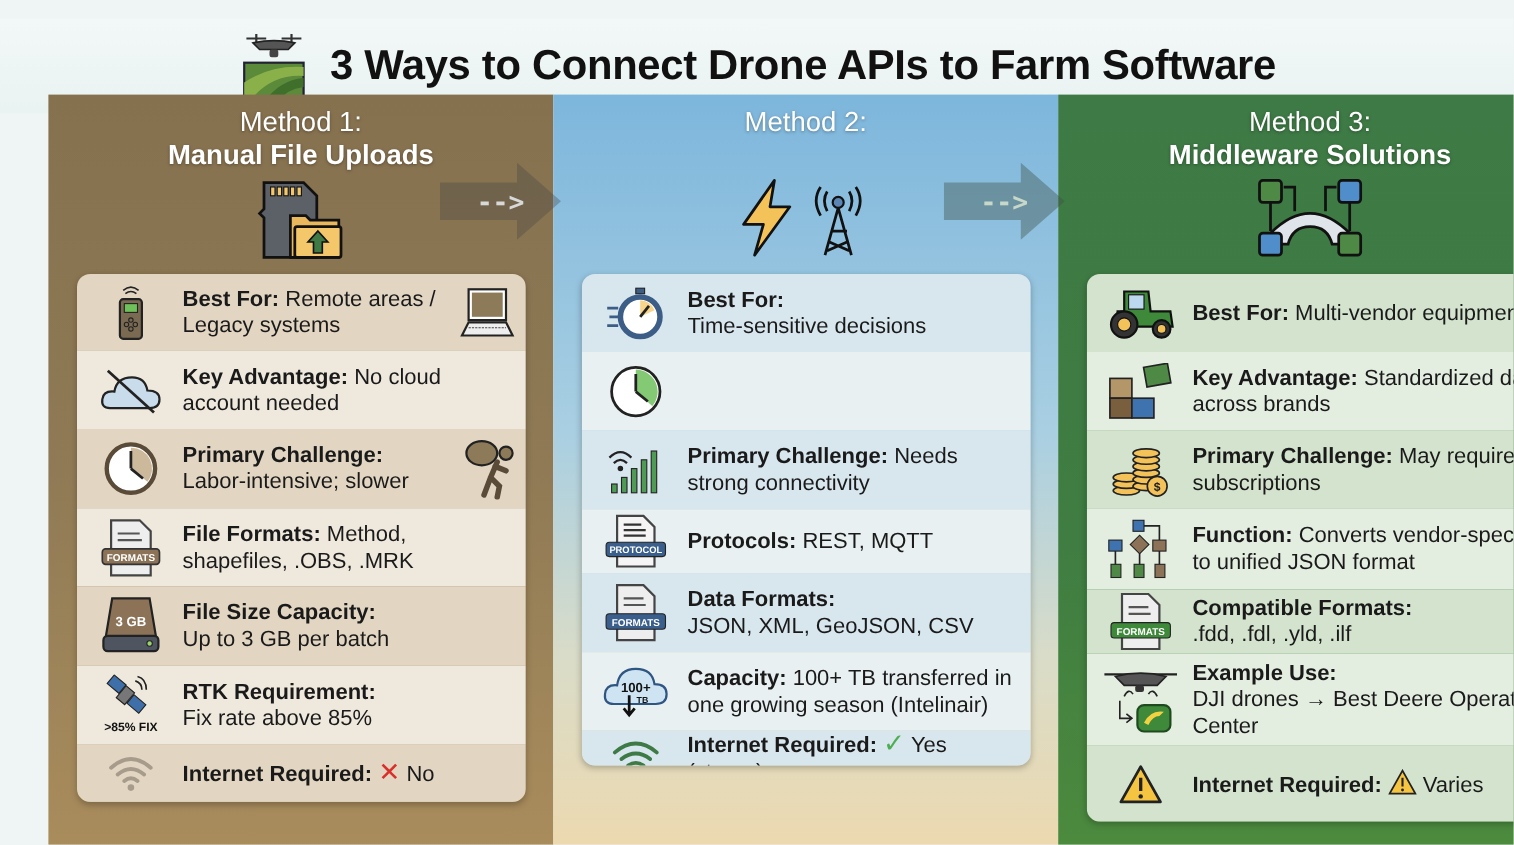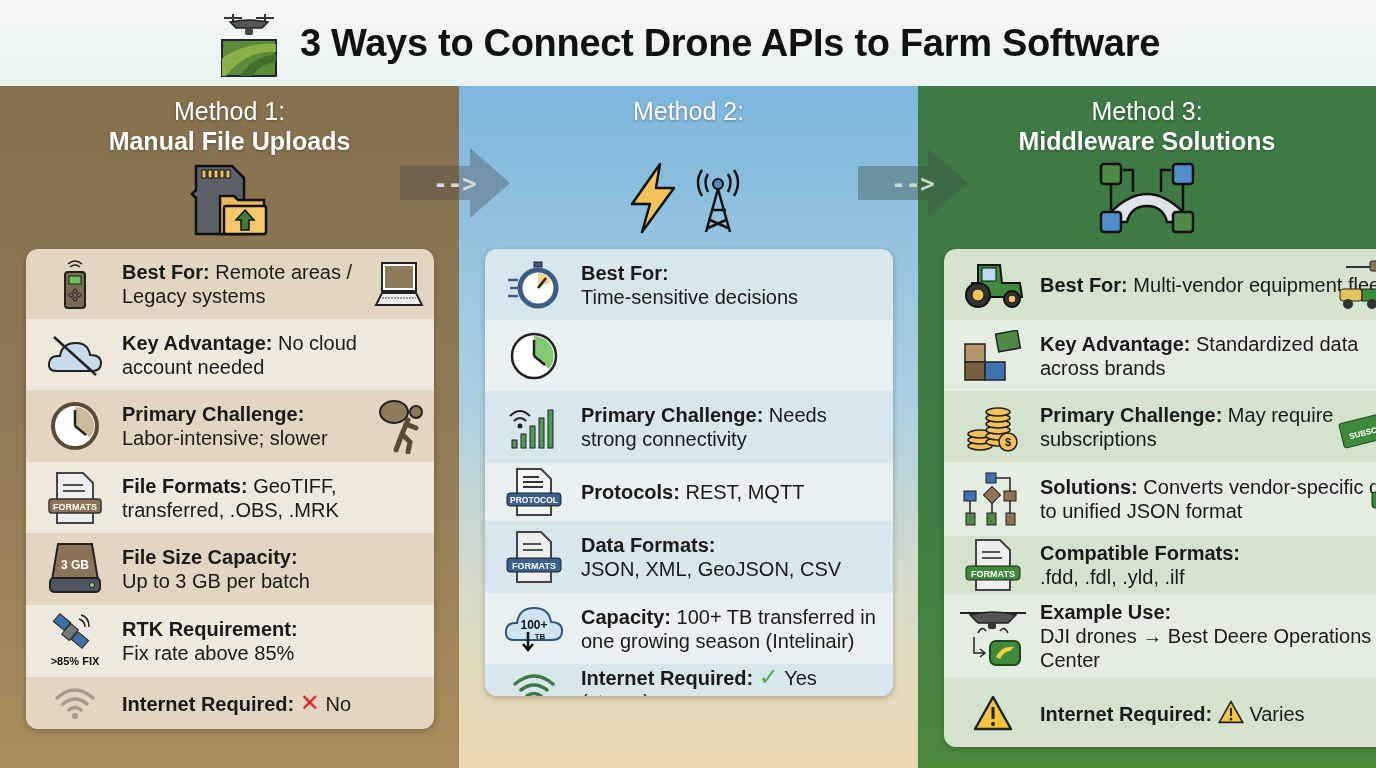--- a/index.html
+++ b/index.html
@@ -1,23 +1,23 @@
 <!DOCTYPE html>
 <html><head>
 <meta charset="utf-8">
 <style>
   * { box-sizing: border-box; margin: 0; padding: 0; }
   html, body { width: 1376px; height: 768px; overflow: hidden; }
   body { font-family: "Liberation Sans", "DejaVu Sans", sans-serif; background: #eef5f4; position: relative; }
 
-  .header { position: absolute; left: 0; top: 0; width: 1376px; height: 86px; background: linear-gradient(#f2f8f7, #e9f3f2); display: flex; align-items: center; justify-content: center; gap: 18px; }
+  .header { position: absolute; left: 0; top: 17px; width: 1376px; height: 86px; background: linear-gradient(#f2f8f7, #e9f3f2); display: flex; align-items: center; justify-content: center; gap: 18px; }
   .header .logo { width: 66px; height: 70px; }
   .header h1 { font-size: 38px; font-weight: 700; color: #111; letter-spacing: -0.3px; font-family: "Liberation Sans", sans-serif; }
 
-  .col { position: absolute; top: 86px; height: 682px; }
+  .col { position: absolute; top: 86px; height: 682px; margin-left: 44px; }
   .col1 { left: 0; width: 459px; background: linear-gradient(180deg, #86714f 0%, #8f7a55 50%, #a98c5c 100%); }
   .col2 { left: 459px; width: 459px; background: linear-gradient(180deg, #7db6dc 0%, #a9cfe2 45%, #d9dcc8 75%, #ecd9b0 100%); }
   .col3 { left: 918px; width: 458px; background: linear-gradient(180deg, #3e7a45 0%, #3f7d42 60%, #4c8a3e 100%); }
 
   .col-title { position: absolute; top: 10px; left: 0; width: 100%; text-align: center; color: #fff; text-shadow: 0 1px 3px rgba(0,0,0,0.35); }
   .col-title .num { font-size: 25px; font-weight: 400; line-height: 30px; }
   .col-title .name { font-size: 25px; font-weight: 700; line-height: 30px; }
 
   .hero { position: absolute; top: 76px; left: 50%; transform: translateX(-50%); display: flex; gap: 8px; align-items: center; }
 
@@ -136,21 +136,21 @@
     <div class="row" style="height:71px">
       <div class="ico">
         <svg width="56" height="54" viewBox="0 0 56 54">
           <path d="M10 2 L36 2 L46 12 L46 52 L10 52 Z" fill="#eee" stroke="#444" stroke-width="2"></path>
           <line x1="16" y1="14" x2="36" y2="14" stroke="#555" stroke-width="2"></line>
             <line x1="16" y1="20" x2="38" y2="20" stroke="#555" stroke-width="2"></line>
           <rect x="2" y="28" width="52" height="14" rx="3" fill="#8c7358" stroke="#333" stroke-width="1.5"></rect>
           <text x="28" y="39" font-size="9" font-weight="700" fill="#fff" text-anchor="middle" font-family="Liberation Sans, sans-serif">FORMATS</text>
         </svg>
       </div>
-      <div class="txt"><b>File Formats:</b> <span>GeoTIFF, transferred, .OBS, .MRK</span></div>
+      <div class="txt"><b>File Formats:</b> <span>Method, shapefiles, .OBS, .MRK</span></div>
     </div>
     <div class="row" style="height:72px">
       <div class="ico">
         <svg width="54" height="54" viewBox="0 0 54 54">
           <path d="M10 2 L44 2 L50 38 L4 38 Z" fill="#8c7358" stroke="#222" stroke-width="2"></path>
           <rect x="2" y="36" width="50" height="14" rx="4" fill="#4e5560" stroke="#222" stroke-width="2"></rect>
           <circle cx="44" cy="43" r="2.5" fill="#9bd36a" stroke="#222"></circle>
           <text x="27" y="27" font-size="12" font-weight="700" fill="#fff" text-anchor="middle" font-family="Liberation Sans, sans-serif">3 GB</text>
         </svg>
       </div>
@@ -368,21 +368,21 @@
           <path d="M34 7 L48 7 L48 20" fill="none" stroke="#222" stroke-width="1.5"></path>
           <rect x="2" y="20" width="12" height="10" fill="#3e73b0" stroke="#222"></rect>
           <rect x="24" y="18" width="12" height="12" fill="#8c7358" stroke="#222" transform="rotate(45 30 24)"></rect>
           <rect x="42" y="20" width="12" height="10" fill="#8c7358" stroke="#222"></rect>
           <rect x="4" y="42" width="9" height="12" fill="#4e8a45" stroke="#222"></rect>
             <rect x="25" y="42" width="9" height="12" fill="#4e8a45" stroke="#222"></rect>
             <rect x="44" y="42" width="9" height="12" fill="#8c7358" stroke="#222"></rect>
           <path d="M8 30 L8 42 M30 32 L30 42 M48 30 L48 42" stroke="#222" stroke-width="1.5"></path>
         </svg>
       </div>
-      <div class="txt"><b>Solutions:</b> <span>Converts vendor-specific data to unified JSON format</span></div>
+      <div class="txt"><b>Function:</b> <span>Converts vendor-specific data to unified JSON format</span></div>
       <div class="ico2">
         <svg width="46" height="50" viewBox="0 0 46 50">
           <path d="M8 2 L30 2 L40 12 L40 48 L8 48 Z" fill="#eee" stroke="#444" stroke-width="2"></path>
           <rect x="2" y="18" width="42" height="16" rx="3" fill="#3e8a3a" stroke="#222"></rect>
           <text x="23" y="30" font-size="11" font-weight="700" fill="#fff" text-anchor="middle" font-family="Liberation Sans, sans-serif">JSON</text>
         </svg>
       </div>
     </div>
     <div class="row" style="height:58px">
       <div class="ico">

